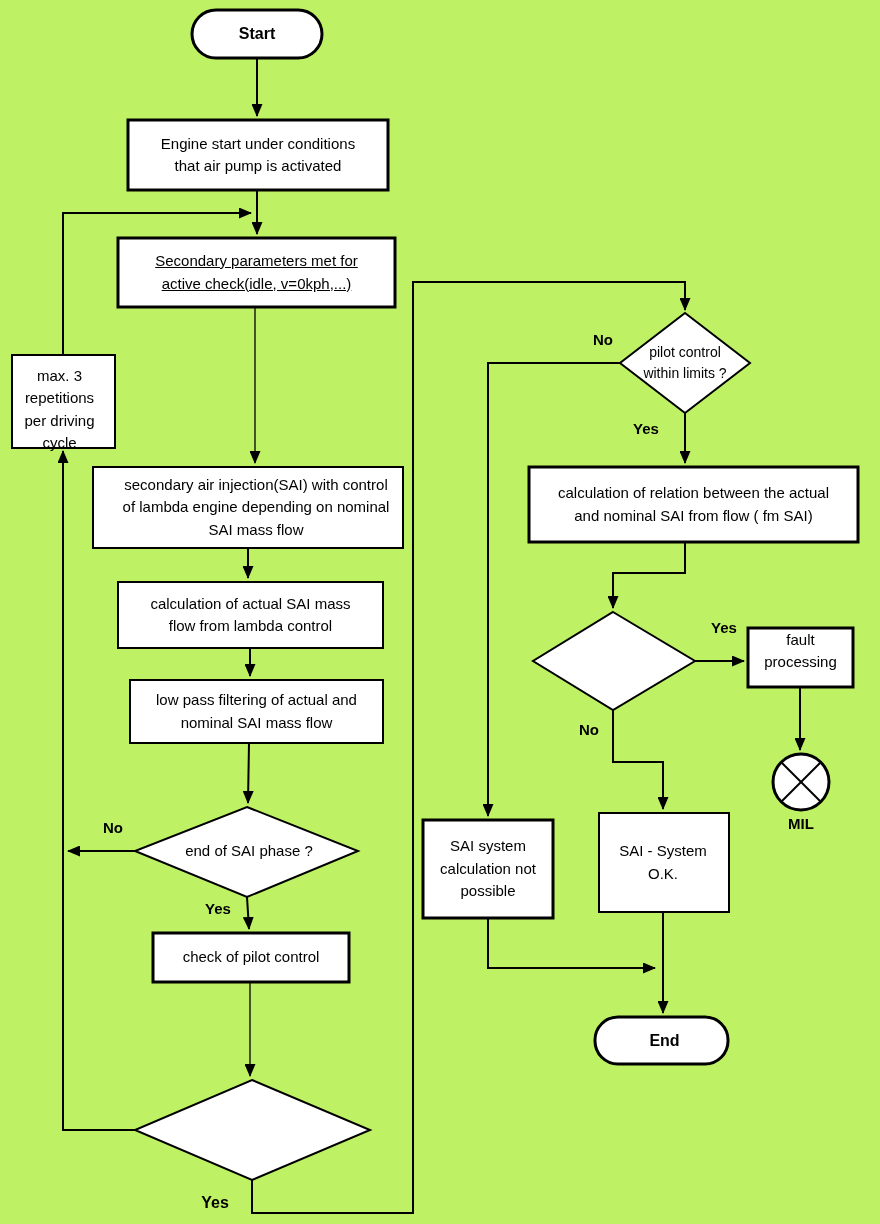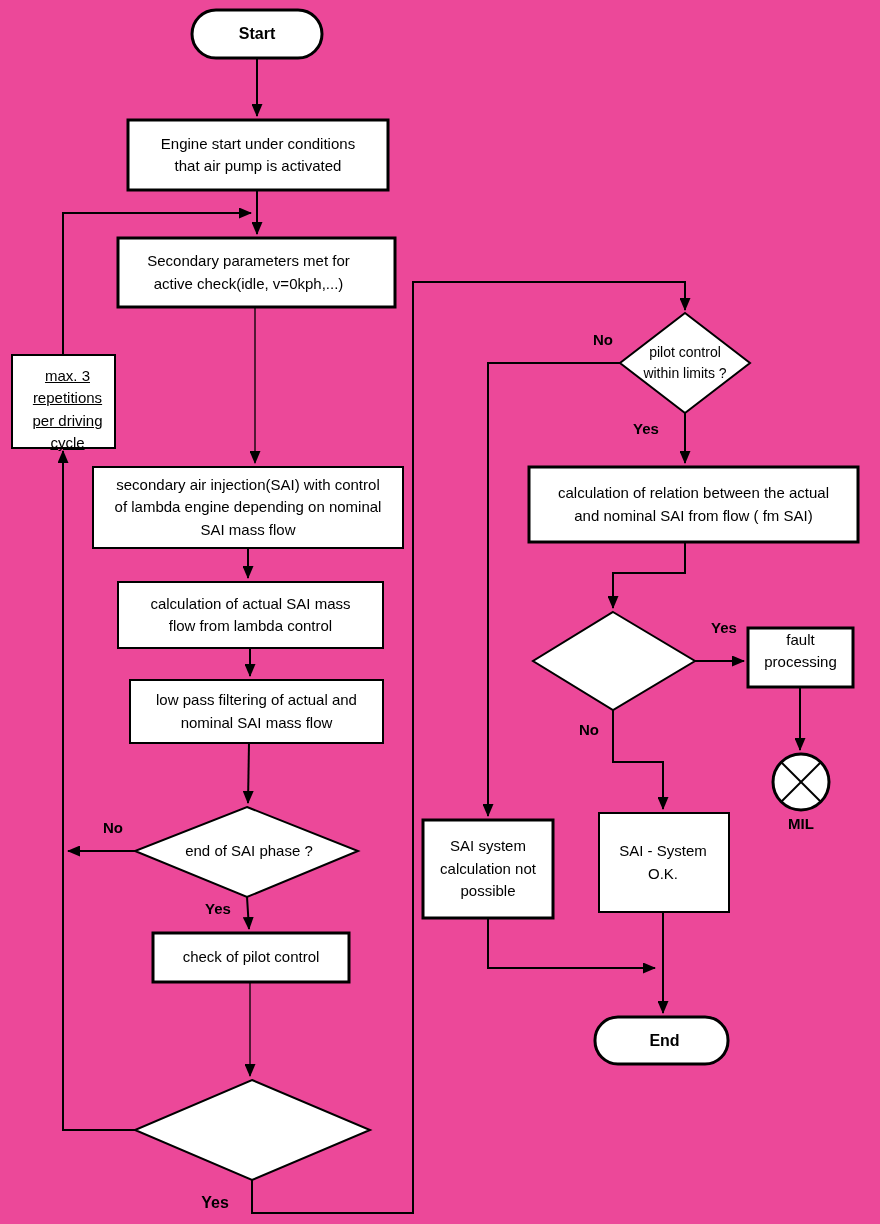--- a/index.html
+++ b/index.html
@@ -1,19 +1,19 @@
 <!DOCTYPE html>
 <html><head>
 <meta charset="utf-8">
 <style>
   html,body { margin:0; padding:0; background:#ffffff; }
   .canvas {
     position:relative;
     width:880px; height:1224px;
-    background:#ec4899;
+    background:#bef264;
     font-family:"Liberation Sans", sans-serif;
     overflow:hidden;
   }
   .canvas svg { position:absolute; left:0; top:0; }
   svg polyline, svg line { fill:none; stroke:#000; stroke-width:2; }
   svg polyline.thin { stroke-width:1.3; }
   svg rect, svg polygon, svg circle { fill:#fff; stroke:#000; stroke-width:2; }
   svg .sw3 { stroke-width:3; }
   .label {
     position:absolute;
@@ -84,27 +84,27 @@
       <line x1="821" y1="762" x2="781" y2="802"></line>
       <rect class="sw3" x="423" y="820" width="130" height="98"></rect>
       <rect x="599" y="813" width="130" height="99"></rect>
       <rect class="sw3" x="595" y="1017" width="133" height="47" rx="23"></rect>
     </g>
   </svg>
 
   <div class="label bold fs16" style="left:192px;top:10px;width:130px;height:48px;">Start</div>
   <div class="label" style="left:128px;top:122px;width:260px;height:66px;">Engine start under conditions
 that air pump is activated</div>
-  <div class="label" style="left:110px;top:240px;width:277px;height:65px;">Secondary parameters met for
+  <div class="label" style="left:118px;top:240px;width:277px;height:65px;text-decoration:underline;">Secondary parameters met for
 active check(idle, v=0kph,...)</div>
-  <div class="label" style="left:16px;top:357px;width:103px;height:105px;text-decoration:underline;">max. 3
+  <div class="label" style="left:8px;top:357px;width:103px;height:105px;">max. 3
 repetitions
 per driving
 cycle</div>
-  <div class="label" style="left:93px;top:469px;width:310px;height:77px;">secondary air injection(SAI) with control
+  <div class="label" style="left:93px;top:469px;width:310px;height:77px;padding-left:8px;">secondary air injection(SAI) with control
 of lambda engine depending on nominal
 SAI mass flow</div>
   <div class="label" style="left:118px;top:584px;width:265px;height:62px;">calculation of actual SAI mass
 flow from lambda control</div>
   <div class="label" style="left:140px;top:809px;width:218px;height:84px;">end of SAI phase ?</div>
   <div class="label" style="left:130px;top:682px;width:253px;height:59px;">low pass filtering of actual and
 nominal SAI mass flow</div>
   <div class="label" style="left:153px;top:935px;width:196px;height:45px;">check of pilot control</div>
   <div class="label fs14" style="left:618px;top:315px;width:134px;height:96px;">pilot control
 within limits ?</div>

